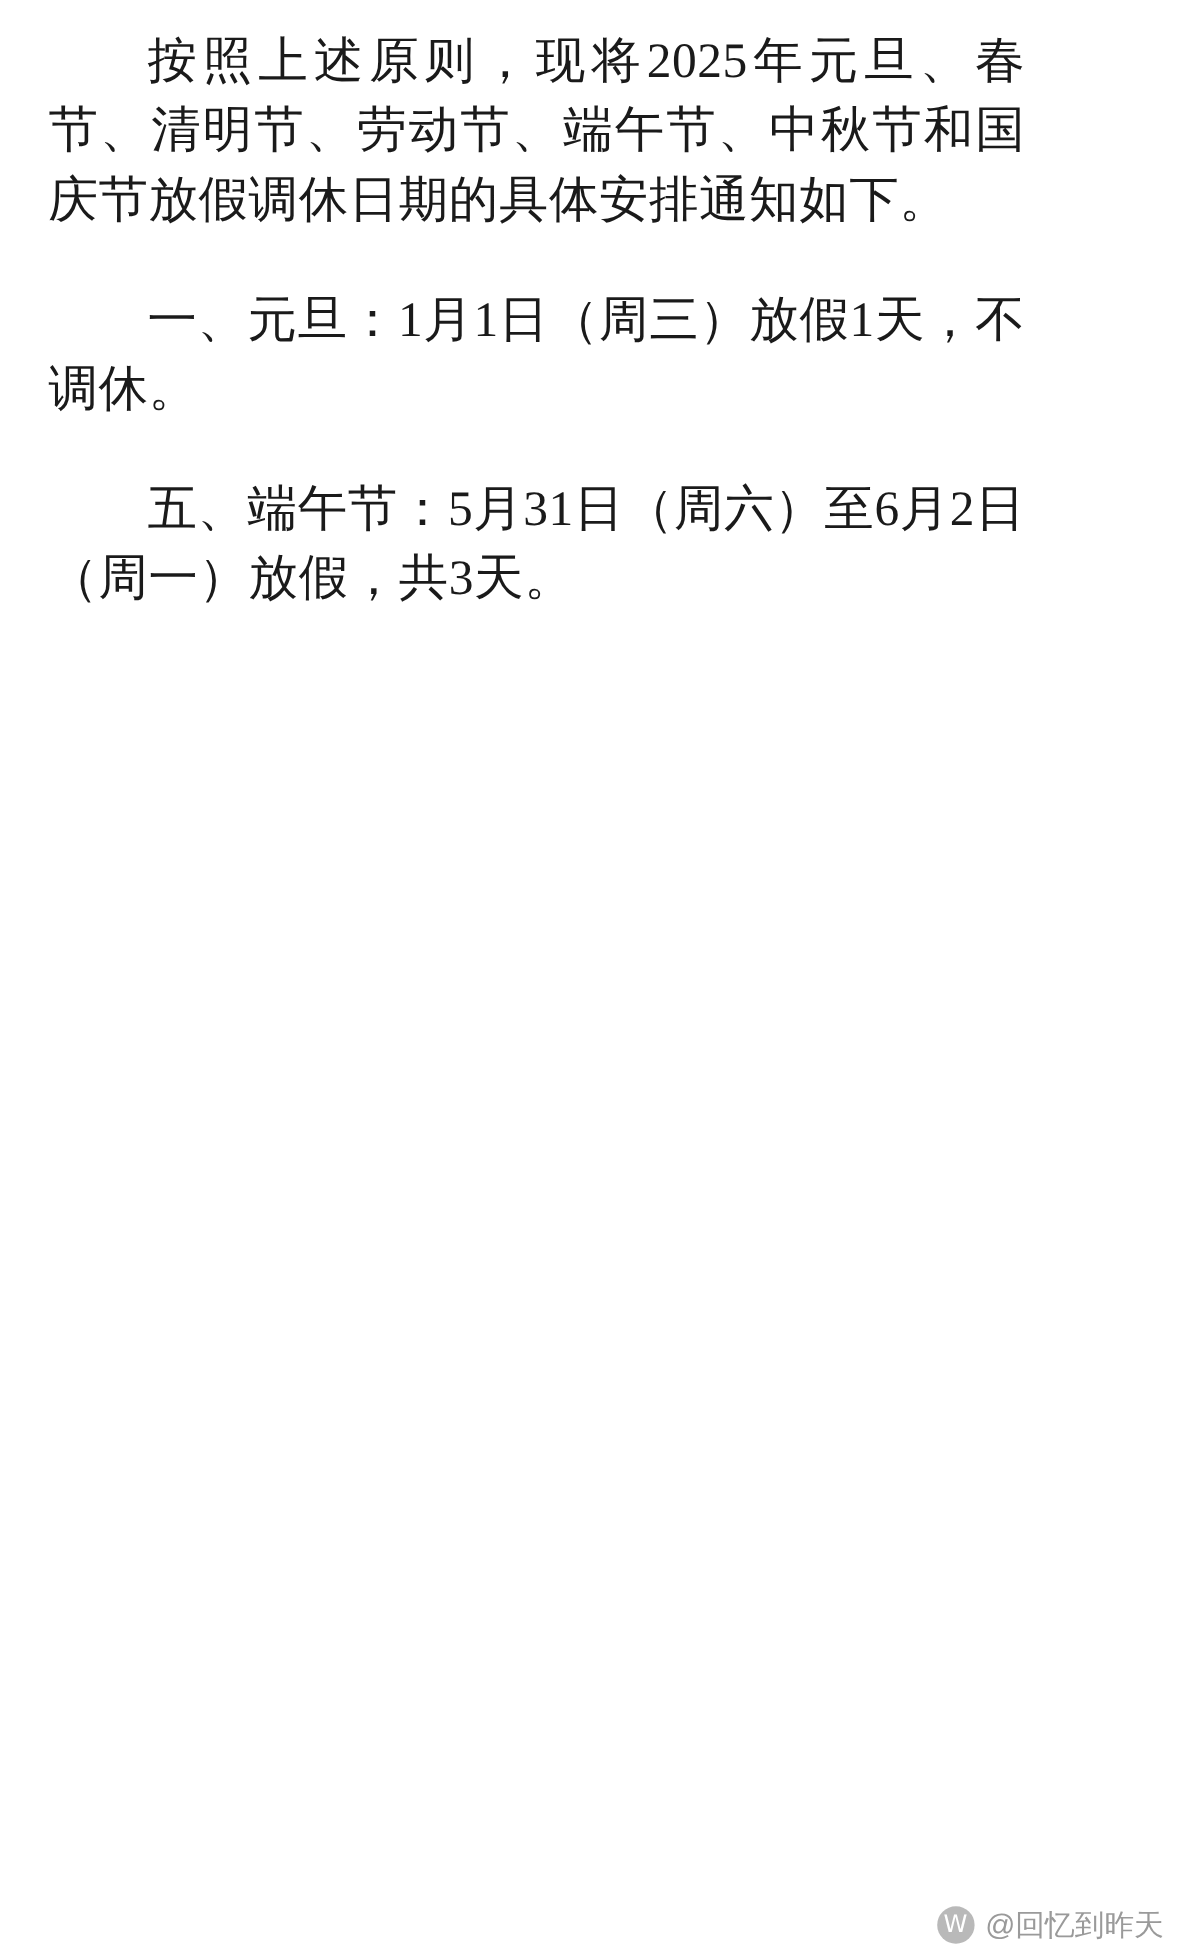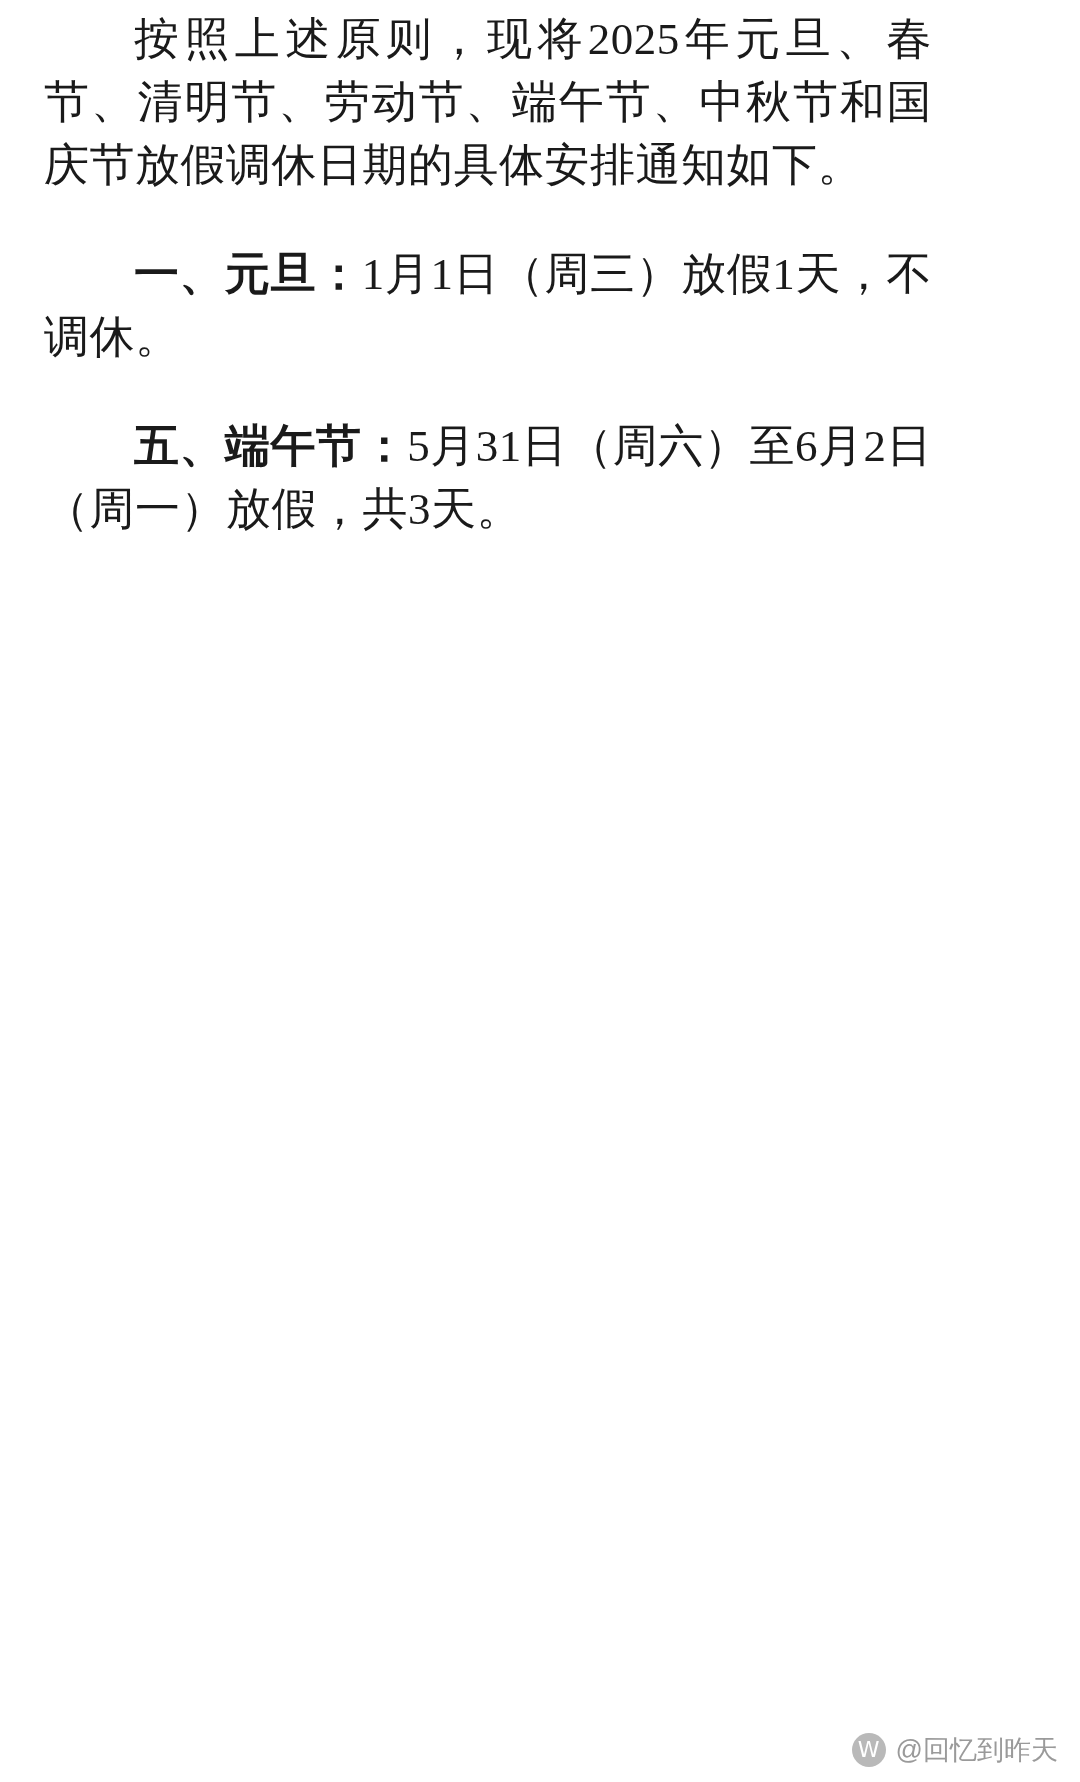--- a/index.html
+++ b/index.html
@@ -9,38 +9,38 @@
   }
   body {
     width: 1080px;
     min-height: 1782px;
     font-family: "Liberation Serif", "DejaVu Serif", serif;
     color: #1a1a1a;
     position: relative;
     overflow: hidden;
   }
   .doc {
-    padding: 0 44px;
+    padding: 16px 44px;
     box-sizing: border-box;
     width: 976px;
   }
   p.para {
     margin: 0 0 46px 0;
     font-size: 45px;
     line-height: 1.40;
     text-align: justify;
     text-justify: inter-ideograph;
     letter-spacing: 0.5px;
     text-indent: 90px;
   }
   p.para:first-child {
     padding-top: 8px;
   }
   .lead {
-    font-weight: bold;
+    font-weight: normal;
   }
   .watermark {
     position: absolute;
     right: 22px;
     bottom: 14px;
     display: flex;
     align-items: center;
     gap: 10px;
     color: #9a9a9a;
     font-size: 27px;

